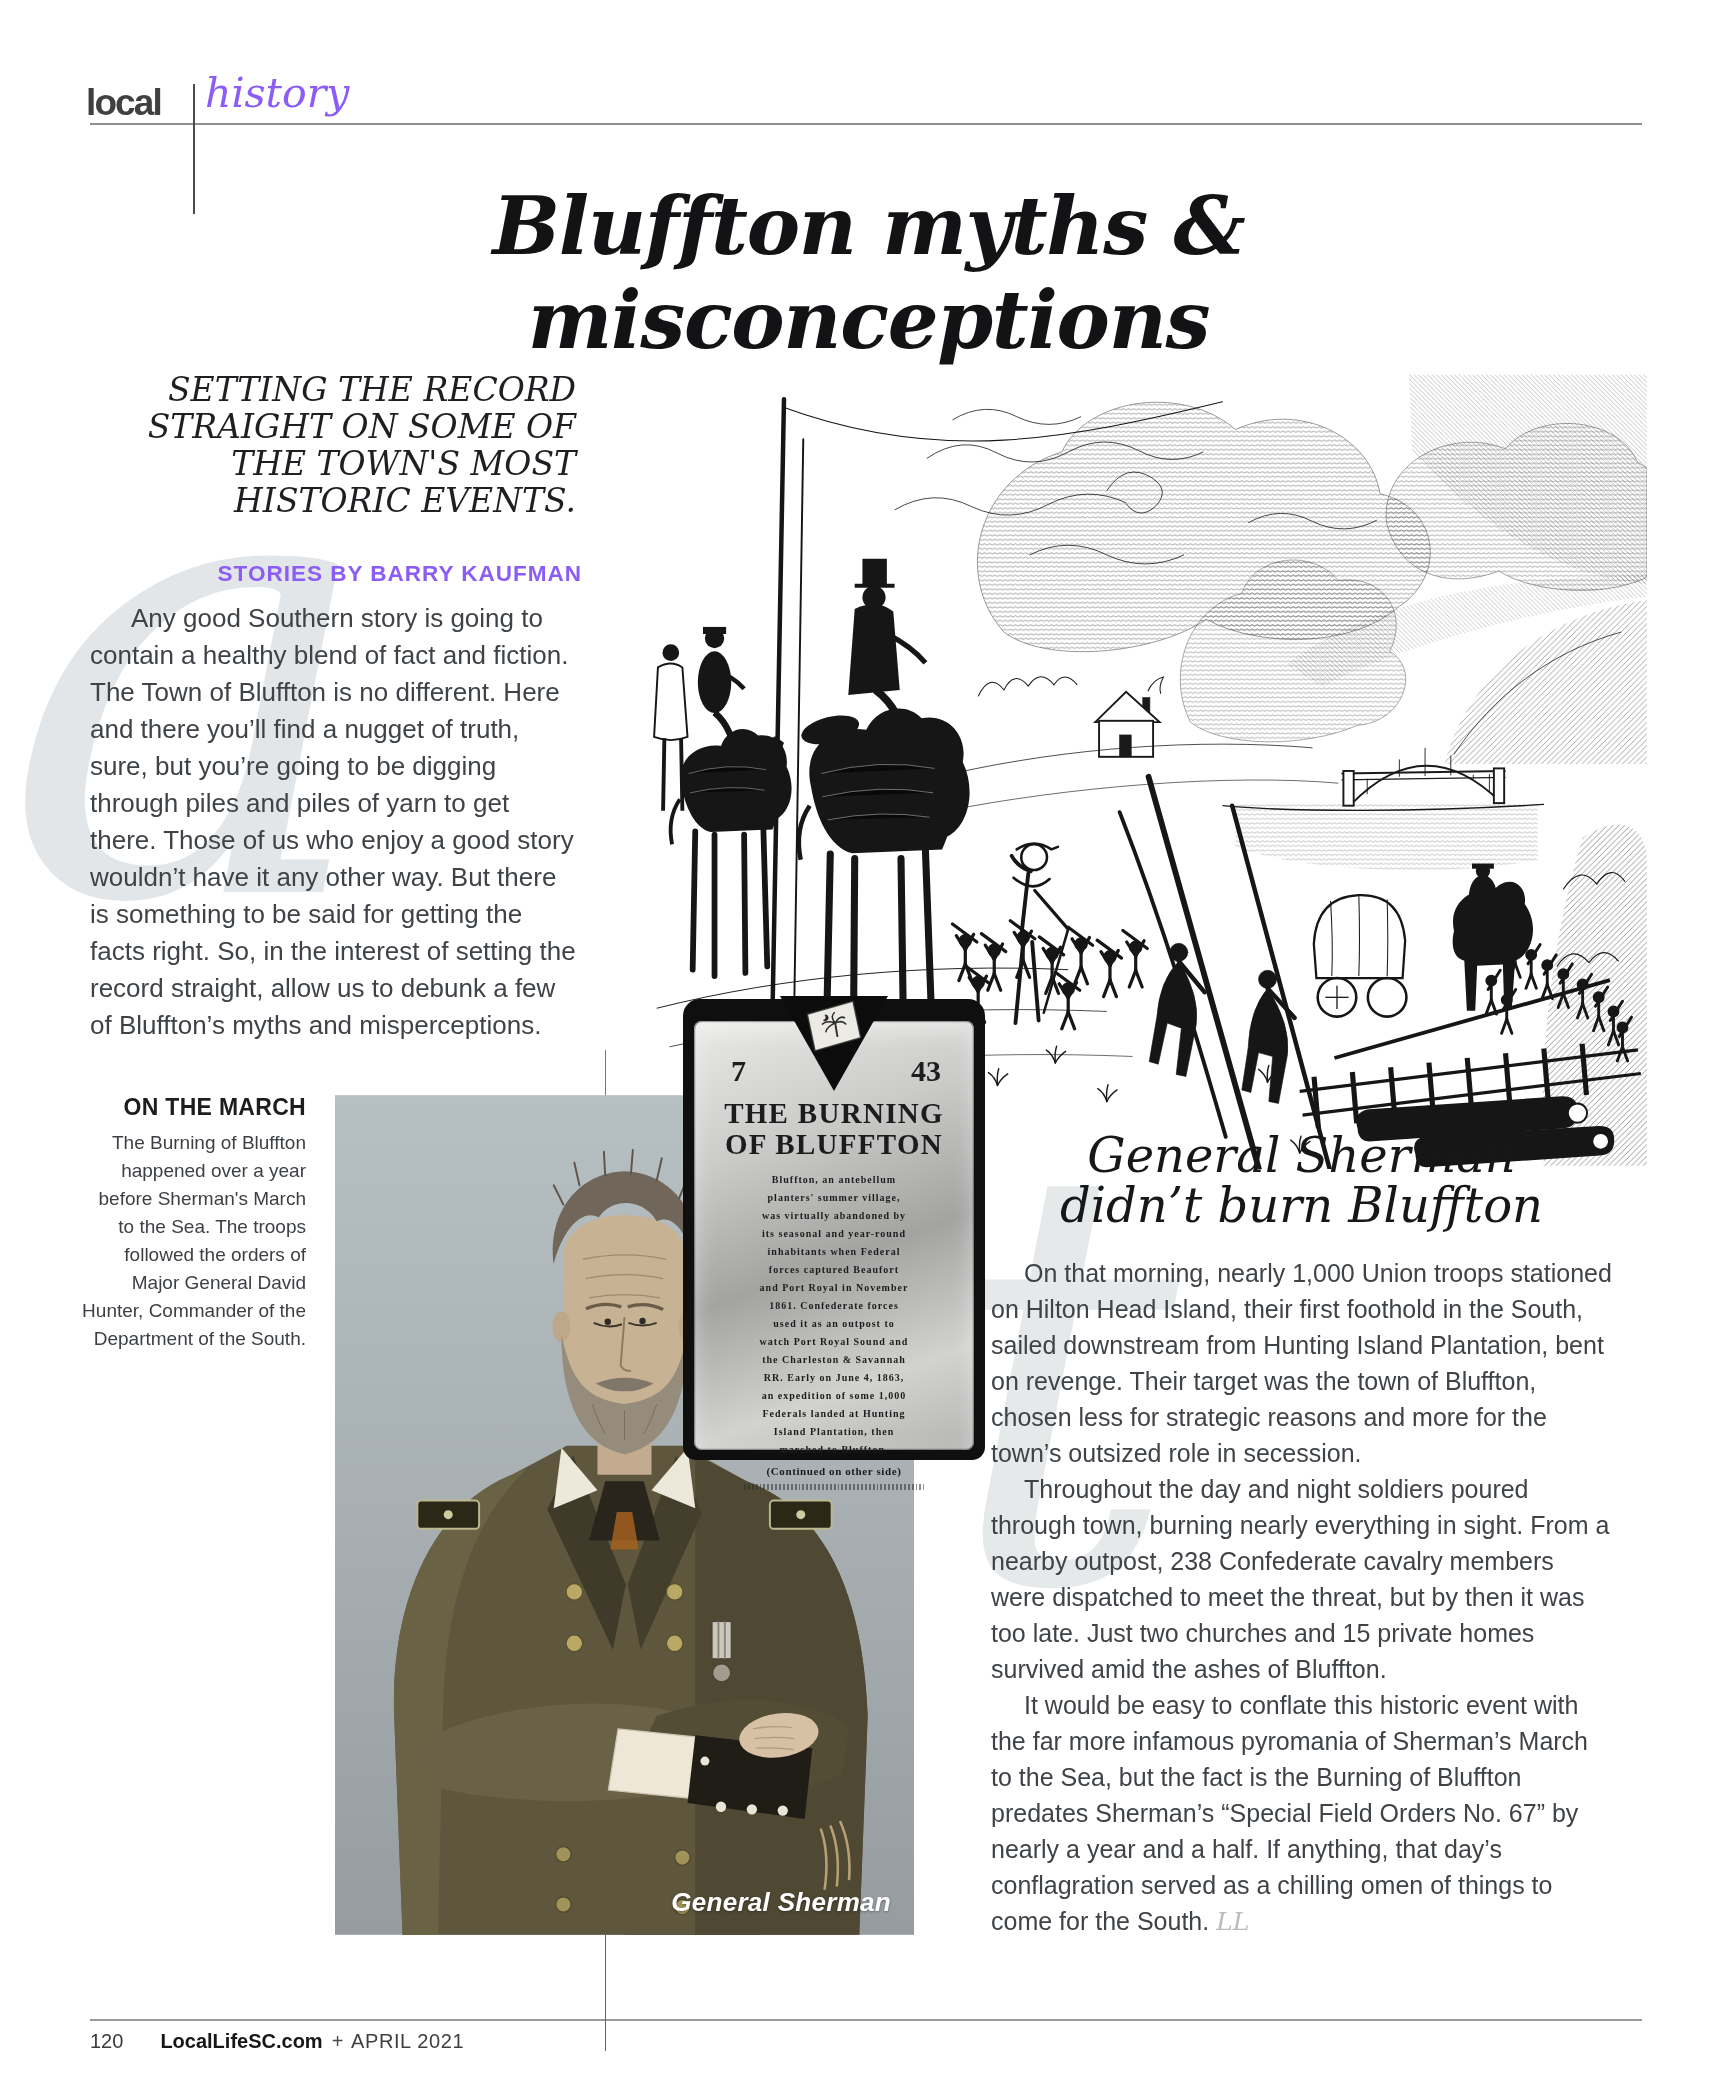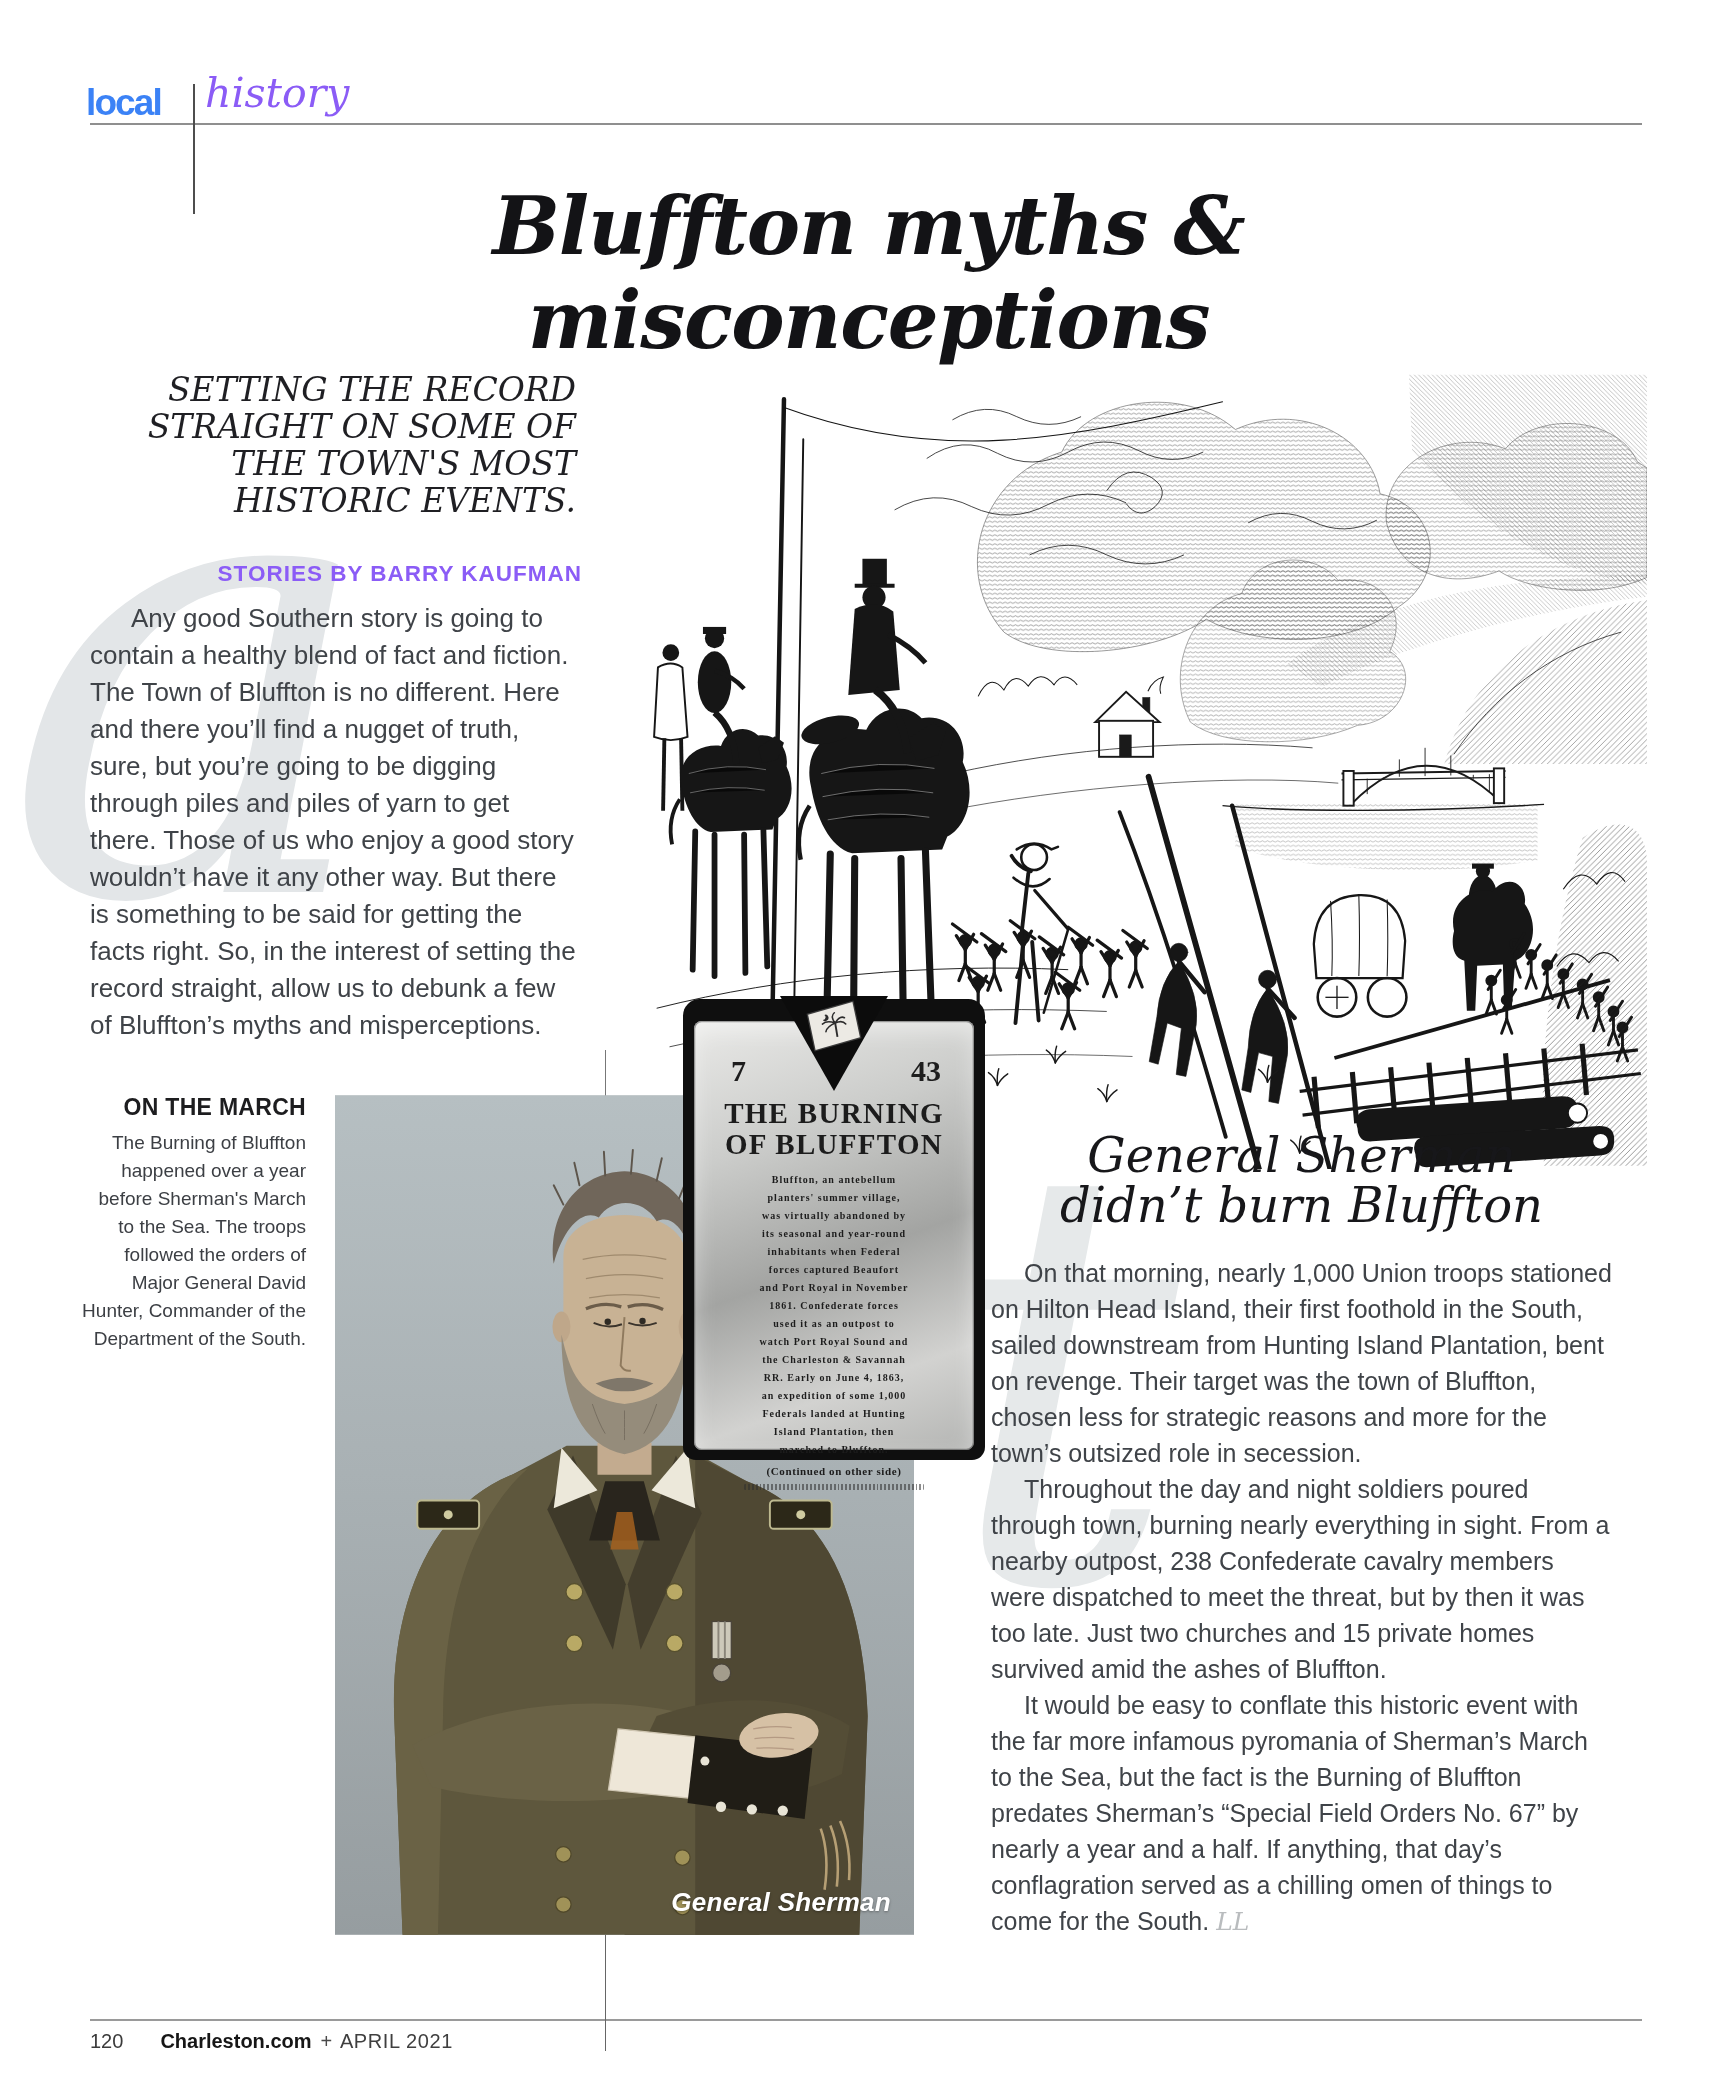--- a/index.html
+++ b/index.html
@@ -2,21 +2,21 @@
 <html style="font-size:10.3px"><head>
 <meta charset="utf-8">
 <style>
   html,body{margin:0;padding:0;background:#fff;}
   .page{position:relative;width:1736px;height:2097px;background:#fff;overflow:hidden;
         font-family:"Liberation Sans",sans-serif;color:#3f4348;}
 
   
   .top-rule{position:absolute;left:90px;top:123px;width:1552px;height:1.9px;background:#8f8f8f;}
   .brand{position:absolute;left:86px;top:82px;font-family:"Liberation Sans",sans-serif;
-         font-weight:bold;font-size:37px;letter-spacing:-1.9px;color:#3b82f6;z-index:3;}
+         font-weight:bold;font-size:37px;letter-spacing:-1.9px;color:#404040;z-index:3;}
   .logo-divider{position:absolute;left:193px;top:84px;width:1.9px;height:130px;background:#4d4d4d;z-index:3;}
   .section{position:absolute;left:205px;top:69px;font-family:"DejaVu Serif",serif;font-style:italic;
            font-size:41px;color:#8b5cf6;z-index:3;}
 
   
   .headline{position:absolute;left:225px;top:179px;width:1287px;margin:0;text-align:center;
             font-family:"DejaVu Serif",serif;font-style:italic;font-weight:bold;
             font-size:80px;letter-spacing:-1.3px;color:#131316;z-index:2;}
 
   
@@ -528,17 +528,17 @@
     <p><span>On that morning, nearly 1,000 Union troops stationed on Hilton Head Island, their first foothold in the South, sailed downstream from Hunting Island Plantation, bent on revenge. Their target was the town of Bluffton, chosen less for strategic reasons and more for the town’s outsized role in secession.</span></p>
     <p><span>Throughout the day and night soldiers poured through town, burning nearly everything in sight. From a nearby outpost, 238 Confederate cavalry members were dispatched to meet the threat, but by then it was too late. Just two churches and 15 private homes survived amid the ashes of Bluffton.</span></p>
     <p><span>It would be easy to conflate this historic event with the far more infamous pyromania of Sherman’s March to the Sea, but the fact is the Burning of Bluffton predates Sherman’s “Special Field Orders No. 67” by nearly a year and a half. If anything, that day’s conflagration served as a chilling omen of things to come for the South.</span>
        <span class="endmark">LL</span></p>
   </div>
 
   <div class="divider-a"></div>
   <div class="divider-b"></div>
   <div class="footer-rule"></div>
   <div class="footer-line">
-    <span class="pageno">120</span><span class="site">Charleston.com</span><span class="sep">+</span><span class="issue">APRIL 2021</span>
+    <span class="pageno">120</span><span class="site">LocalLifeSC.com</span><span class="sep">+</span><span class="issue">APRIL 2021</span>
   </div>
 
 </div>
 
 
 </body></html>

